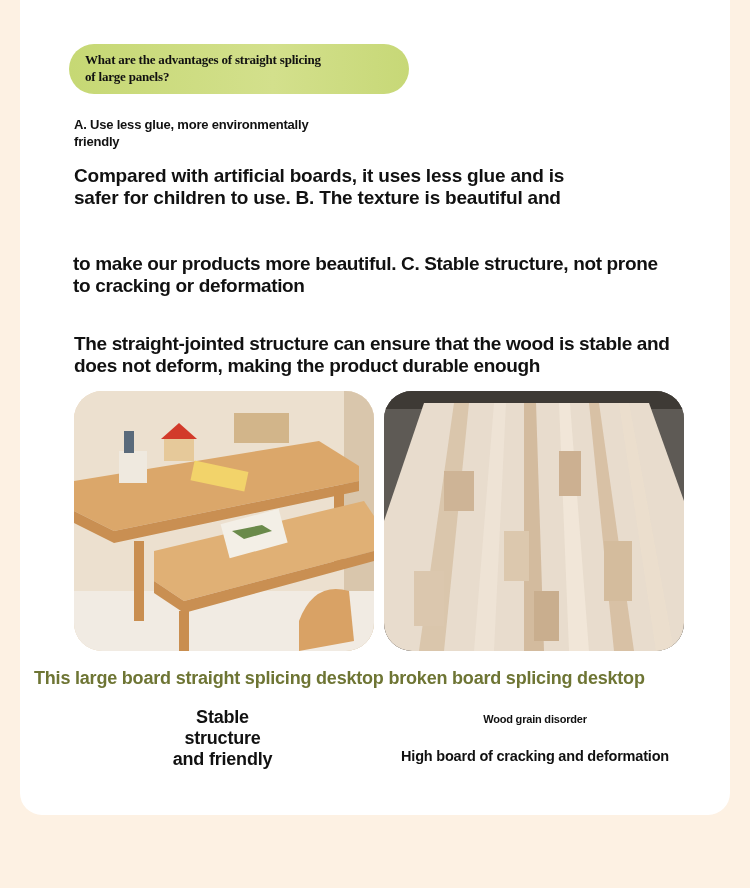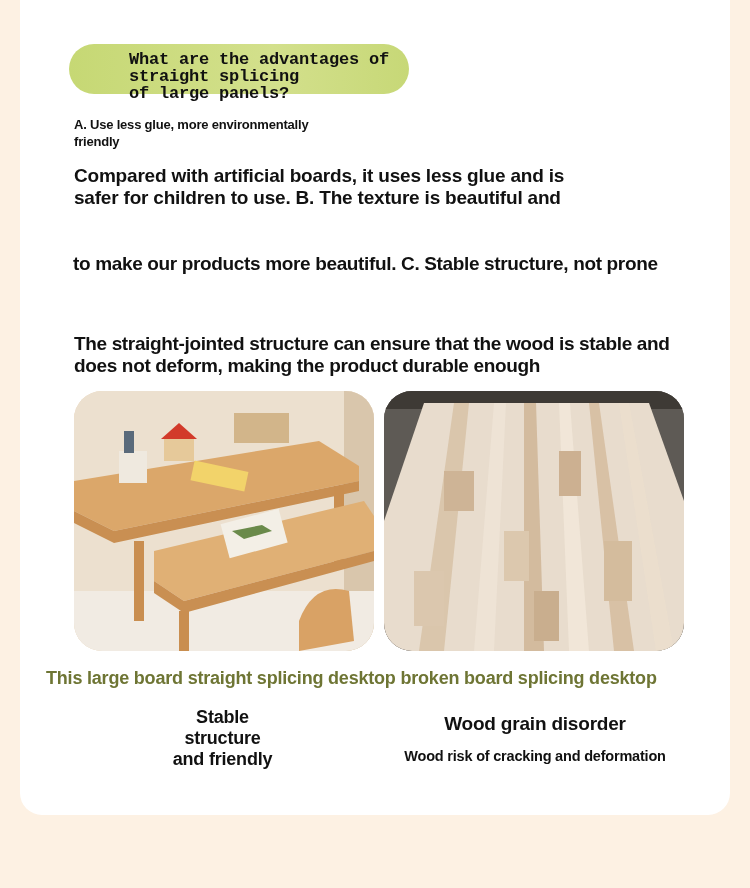--- a/index.html
+++ b/index.html
@@ -1,26 +1,26 @@
 <!DOCTYPE html>
 <html><head>
 <meta charset="utf-8">
 <style>
   html,body{margin:0;padding:0;}
   body{width:750px;height:888px;background:#fdf1e3;position:relative;overflow:hidden;font-family:"Liberation Sans","DejaVu Sans",sans-serif;color:#111;}
   .card{position:absolute;left:20px;top:0;width:710px;height:815px;background:#fff;border-radius:0 0 22px 22px;}
   .pill{position:absolute;left:69px;top:44px;width:340px;height:50px;border-radius:25px;background:linear-gradient(90deg,#c6d874 0%,#d3e08c 60%,#c7d877 100%);box-sizing:border-box;padding:7px 16px 0 16px;}
-  .pill span{display:block;font-weight:bold;font-size:17px;line-height:17px;color:#111;font-family:Liberation Mono, monospace;letter-spacing:-0.2px;margin-left:44px;}
+  .pill span{display:block;font-weight:bold;font-size:13px;line-height:17px;color:#111;font-family:Liberation Serif, serif;letter-spacing:-0.2px;}
   .t{position:absolute;font-weight:bold;letter-spacing:-0.2px;}
   .small{font-size:13px;line-height:17px;}
   .big{font-size:19px;line-height:22px;}
   .img{position:absolute;top:391px;width:300px;height:260px;border-radius:28px;overflow:hidden;}
   .img1{left:74px;background:#ead7bd;}
   .img2{left:384px;background:#6c6660;}
-  .caption{position:absolute;left:46px;top:668px;font-size:18px;font-weight:bold;color:#6e7534;letter-spacing:-0.2px;white-space:nowrap;}
+  .caption{position:absolute;left:34px;top:668px;font-size:18px;font-weight:bold;color:#6e7534;letter-spacing:-0.2px;white-space:nowrap;}
   .center{text-align:center;}
 </style>
 </head>
 <body>
 
 <div class="card"></div>
 
 <div class="pill">
   <span>What are the advantages of straight splicing</span>
   <span>of large panels?</span>
@@ -31,20 +31,21 @@
   <div>friendly</div>
 </div>
 
 <div class="t big" style="left:74px;top:165px;">
   <div>Compared with artificial boards, it uses less glue and is</div>
   <div>safer for children to use. B. The texture is beautiful and</div>
 </div>
 
 <div class="t big" style="left:73px;top:253px;letter-spacing:-0.35px;">
   <div>to make our products more beautiful. C. Stable structure, not prone</div>
+  <div>to cracking or deformation</div>
 </div>
 
 <div class="t big" style="left:74px;top:333px;letter-spacing:-0.35px;">
   <div>The straight-jointed structure can ensure that the wood is stable and</div>
   <div>does not deform, making the product durable enough</div>
 </div>
 
 <div class="img img1">
   <svg width="300" height="260" viewBox="0 0 300 260">
     <rect x="0" y="0" width="300" height="260" fill="#ece0cf"></rect>
@@ -92,14 +93,14 @@
 </div>
 
 <div class="caption">This large board straight splicing desktop broken board splicing desktop</div>
 
 <div class="t center" style="left:150px;top:707px;width:145px;font-size:18px;line-height:21px;">
   <div>Stable</div>
   <div>structure</div>
   <div>and friendly</div>
 </div>
 
-<div class="t center" style="left:385px;top:713px;width:300px;font-size:19px;">Wood grain disorder</div>
-<div class="t center" style="left:380px;top:748px;width:310px;font-size:14.5px;">Wood risk of cracking and deformation</div>
+<div class="t center" style="left:385px;top:713px;width:300px;font-size:11px;">Wood grain disorder</div>
+<div class="t center" style="left:380px;top:748px;width:310px;font-size:14.5px;">High board of cracking and deformation</div>
 
 </body></html>

